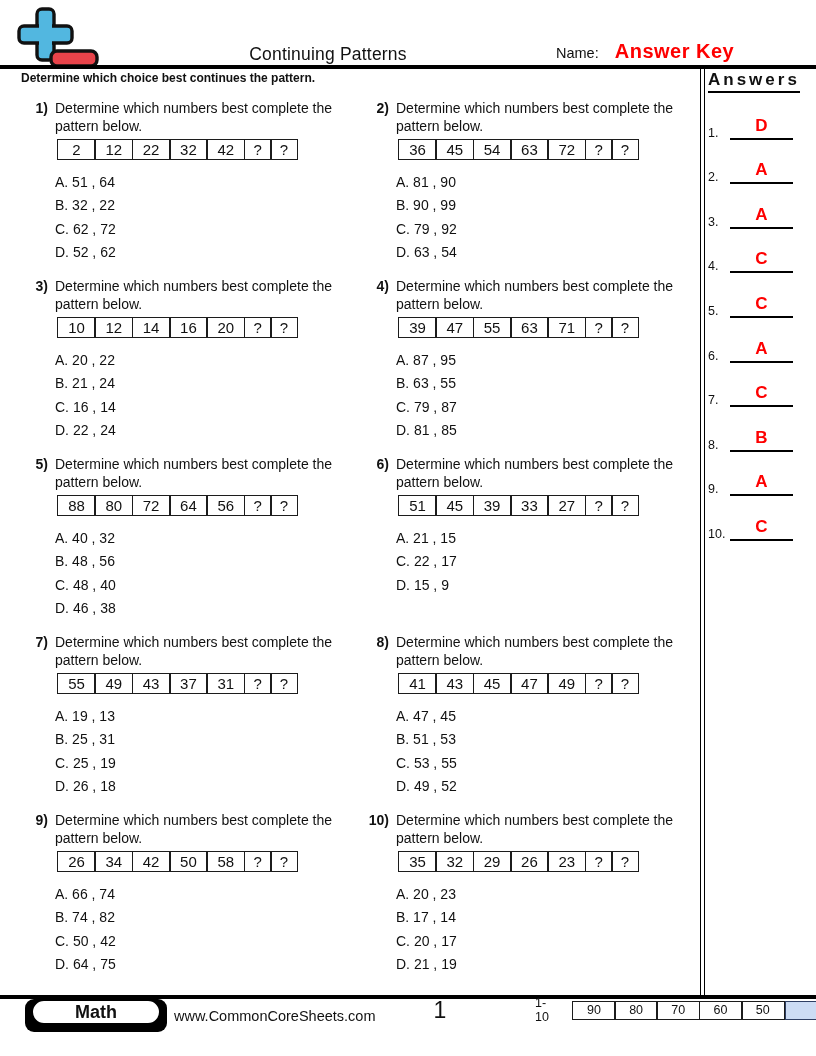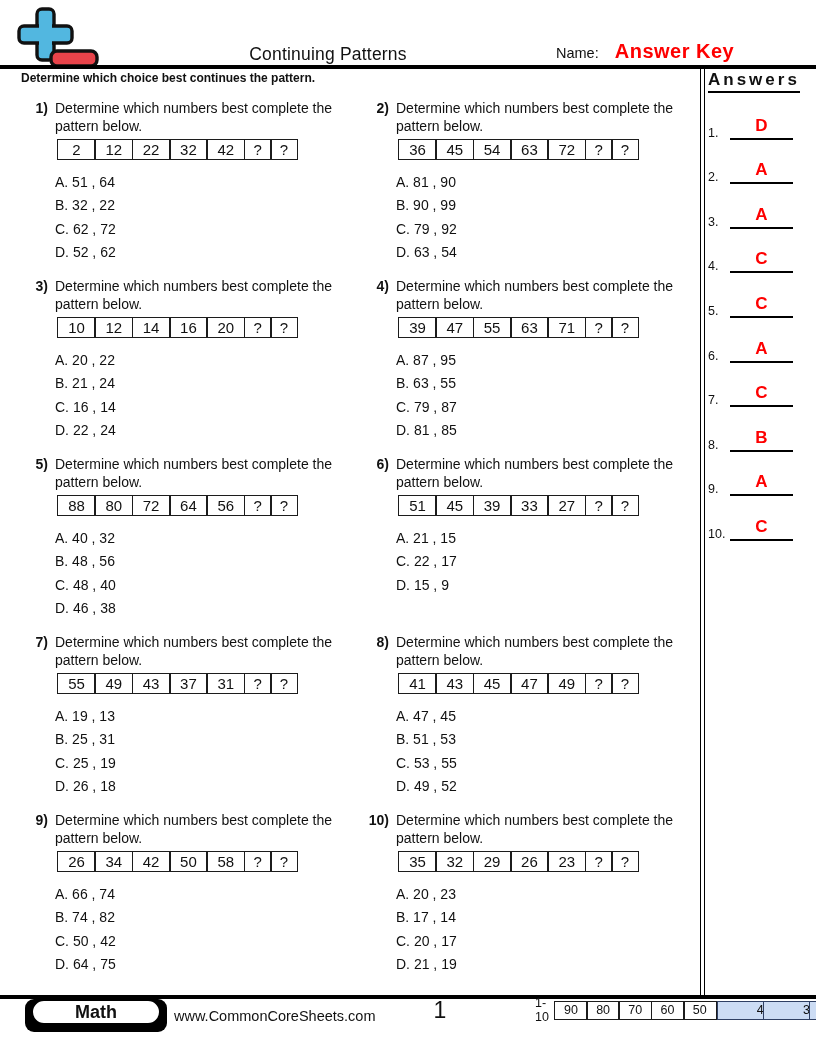--- a/index.html
+++ b/index.html
@@ -52,23 +52,23 @@
 
   
   .footline { position:absolute; left:0; top:995px; width:816px; height:3.5px; background:#000; }
   .badge { position:absolute; left:25px; top:999px; width:142px; height:33px; background:#000;
            border-radius:9px; display:flex; justify-content:center; }
   .badge-inner { background:#fff; border:2.5px solid #000; border-radius:13px; width:126px; height:22px;
                  display:flex; align-items:center; justify-content:center; font-weight:bold; font-size:18px; }
   .website { position:absolute; left:174px; top:1008px; font-size:14.5px; }
   .pagenum { position:absolute; left:400px; top:997px; width:80px; text-align:center; font-size:23px; }
   .scorebar { position:absolute; left:535px; top:996px; display:flex; align-items:center; }
-  .score-label { font-size:12.5px; margin-right:5px; }
+  .score-label { font-size:12.5px; margin-right:23px; }
   .score-cells { display:flex; }
-  .score-cell { width:34px; height:19px; border:1.8px solid #1c1c1c; box-sizing:border-box; flex:none;
+  .score-cell { width:44px; height:19px; border:1.8px solid #1c1c1c; box-sizing:border-box; flex:none;
                 display:flex; align-items:center; justify-content:center; font-size:12.5px; }
   .score-cell + .score-cell { margin-left:-1.8px; }
   .score-cell.shaded { background:var(--score-shaded-bg); border-color:#2e3f63;padding-left:46px; }
 </style>
 </head>
 <body>
 
 <div class="page">
 
   <svg class="logo" width="84" height="66" viewBox="0 0 84 66" aria-hidden="true">

